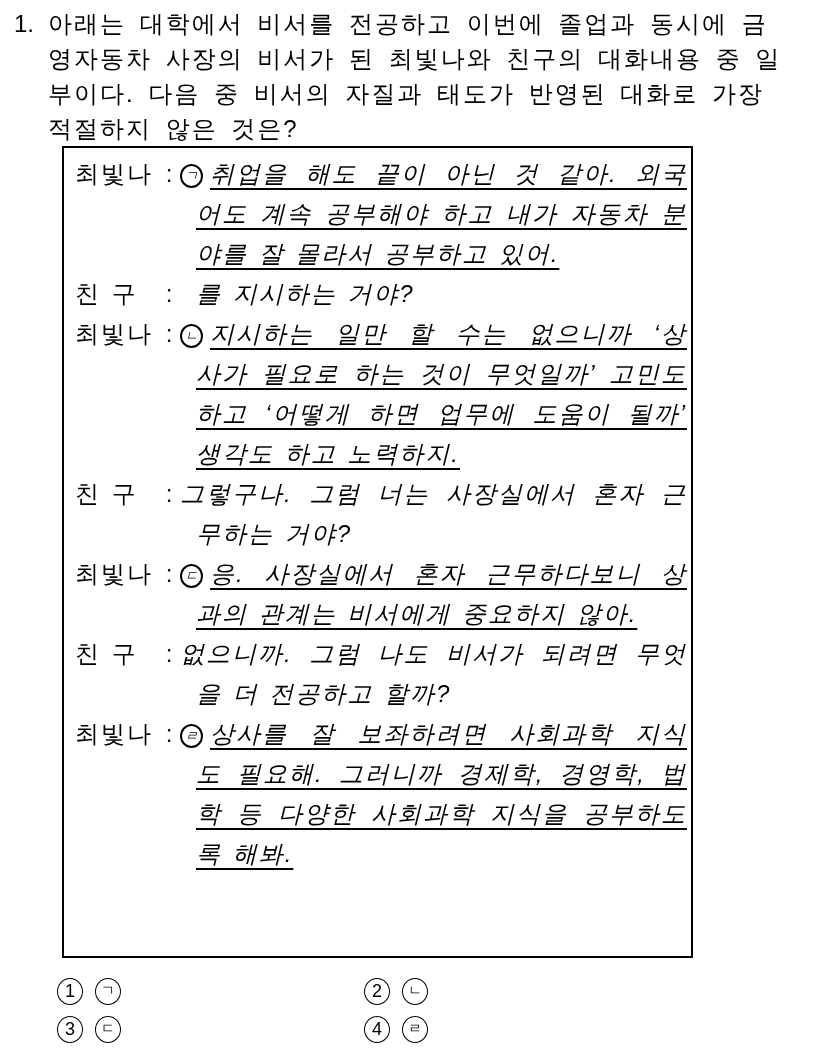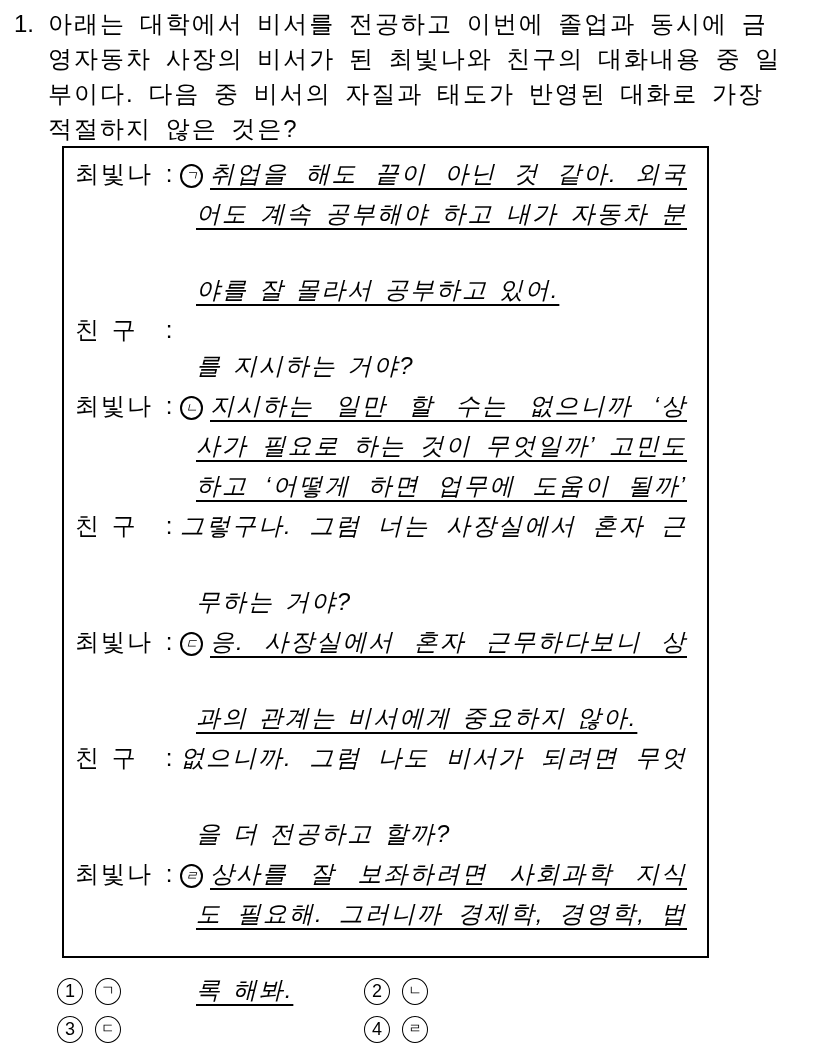--- a/index.html
+++ b/index.html
@@ -38,21 +38,21 @@
   .qline { white-space: nowrap; }
 
   
   .dialogue-box {
     position: absolute;
     left: 62px;
     top: 146px;
     width: 612px;
     height: 800px;
     border: 2px solid #000000;
-    padding: 6px 20px 2px 11px;
+    padding: 6px 4px 2px 11px;
   }
   .entry {
     display: flex;
     font-size: 24px;
     line-height: 40px;
     letter-spacing: 2px;
     word-spacing: 2px;
   }
   .speaker {
     width: 83px;
@@ -63,21 +63,21 @@
     width: 22px;
     flex-shrink: 0;
     text-align: center;
     letter-spacing: 0;
   }
   .content { flex: 1; min-width: 0; font-style: italic; }
   .dline {
     text-align: justify;
     text-align-last: justify;
   }
-  .dline.rag { text-align-last: left; margin-top: 36px; }
+  .dline.rag { text-align-last: left; }
   .dline.cont { padding-left: 16px; }
   .u {
     text-decoration: underline;
     text-decoration-thickness: 2px;
     text-underline-offset: 6px;
   }
   .marker {
     display: inline-block;
     width: 23px;
     height: 24px;
@@ -151,20 +151,21 @@
       </div>
     </div>
 
     <div class="entry">
       <span class="speaker">최빛나</span>
       <span class="colon">:</span>
       <div class="content">
         <div class="dline"><span class="marker"><span>ㄴ</span></span><span class="u">지시하는 일만 할 수는 없으니까 ‘상</span></div>
         <div class="dline cont"><span class="u">사가 필요로 하는 것이 무엇일까’ 고민도</span></div>
         <div class="dline cont"><span class="u">하고 ‘어떻게 하면 업무에 도움이 될까’</span></div>
+        <div class="dline cont rag"><span class="u">생각도 하고 노력하지.</span></div>
       </div>
     </div>
 
     <div class="entry">
       <span class="speaker">친 구</span>
       <span class="colon">:</span>
       <div class="content">
         <div class="dline">그렇구나. 그럼 너는 사장실에서 혼자 근</div>
         <div class="dline cont rag">무하는 거야?</div>
       </div>
@@ -187,20 +188,21 @@
         <div class="dline cont rag">을 더 전공하고 할까?</div>
       </div>
     </div>
 
     <div class="entry">
       <span class="speaker">최빛나</span>
       <span class="colon">:</span>
       <div class="content">
         <div class="dline"><span class="marker"><span>ㄹ</span></span><span class="u">상사를 잘 보좌하려면 사회과학 지식</span></div>
         <div class="dline cont"><span class="u">도 필요해. 그러니까 경제학, 경영학, 법</span></div>
+        <div class="dline cont"><span class="u">학 등 다양한 사회과학 지식을 공부하도</span></div>
         <div class="dline cont rag"><span class="u">록 해봐.</span></div>
       </div>
     </div>
 
   </div>
 
   <div class="choice c1">
     <span class="cnum">1</span>
     <span class="clet">ㄱ</span>
   </div>

